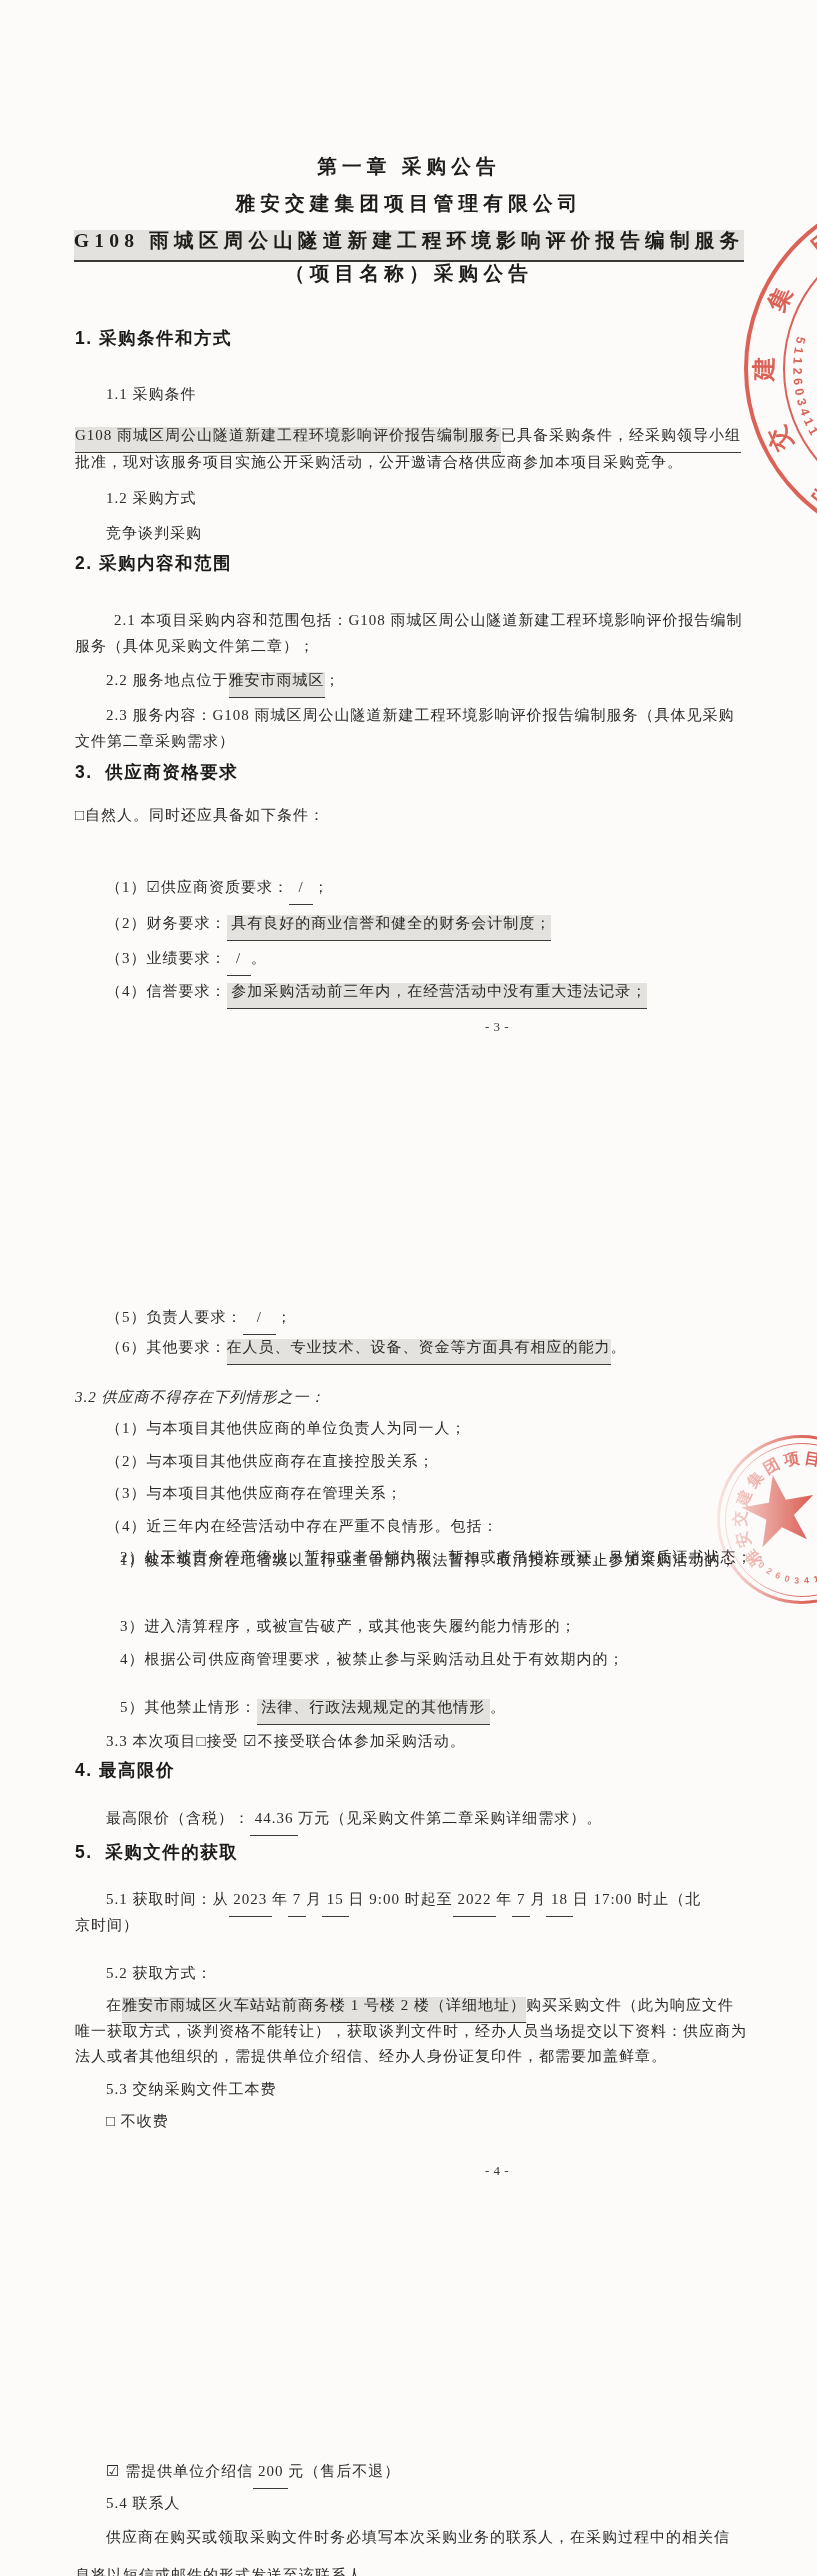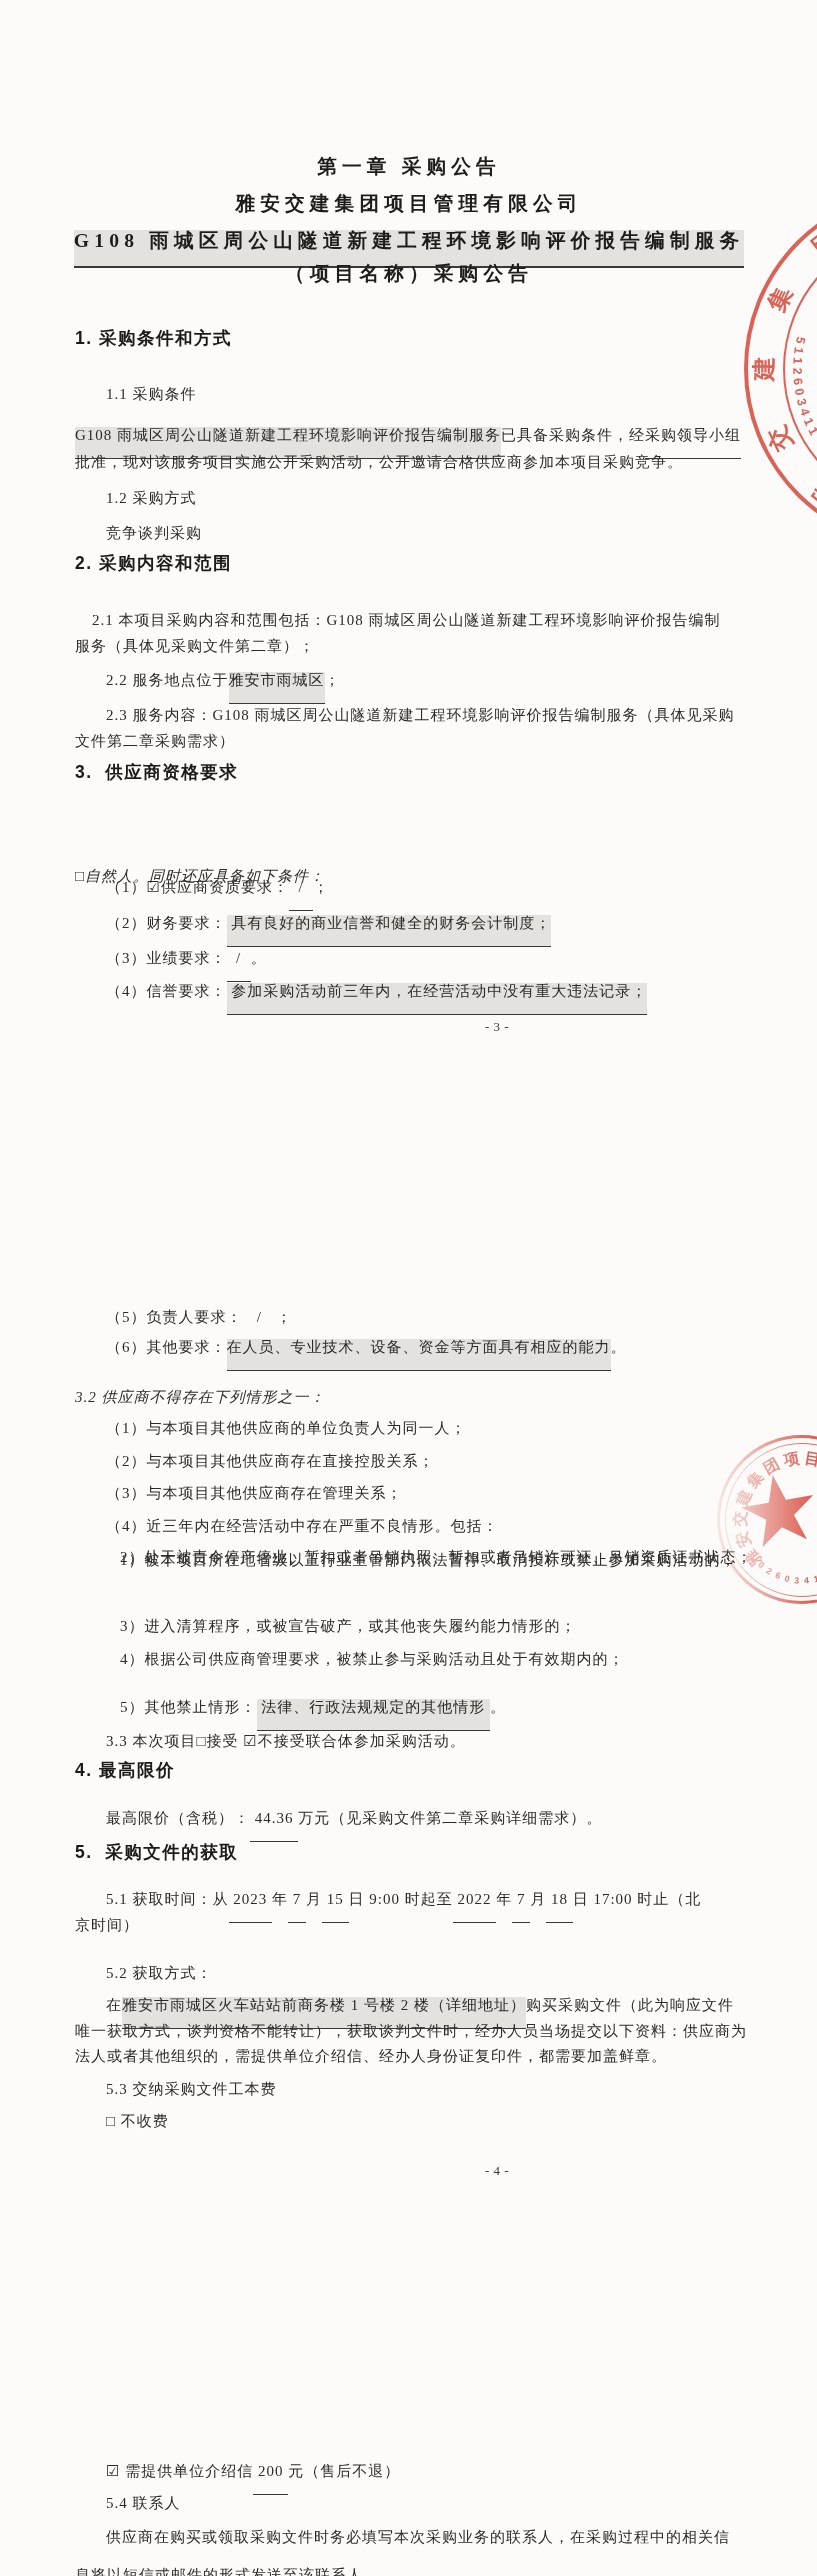--- a/index.html
+++ b/index.html
@@ -19,21 +19,21 @@
     white-space:pre;
   }
   .line.center{left:0;width:100%;text-align:center;}
   .line.title{font-size:19.6px;font-weight:bold;letter-spacing:5.2px;color:#1e1d1b;}
   .line.heading{
     font-family:"Liberation Sans","DejaVu Sans",sans-serif;
     font-size:17.5px;font-weight:bold;letter-spacing:1.5px;color:#1c1b1a;
   }
   .line.pagenum{font-size:13px;letter-spacing:0.5px;color:#3a3836;}
   .seg{position:relative;}
-  .seg.u{border-bottom:1.5px solid #3b3936;padding-bottom:15px;}
+  .seg.u{border-bottom:1.5px solid #3b3936;padding-bottom:9px;}
   .title .seg.u{border-bottom-width:2.1px;}
   .seg.hl{background:#e3e2de;}
   
   .stamp{
     position:absolute;
     color:#d9473b;
     mix-blend-mode:multiply;
     opacity:.85;
     pointer-events:none;
     font-family:"Liberation Sans","DejaVu Sans",sans-serif;
@@ -61,27 +61,27 @@
     <div class="line title center" style="top: 192px;"><span class="seg">雅安交建集团项目管理有限公司</span></div>
     <div class="line title center" style="top: 229px;"><span class="seg u hl">G108 雨城区周公山隧道新建工程环境影响评价报告编制服务</span></div>
     <div class="line title center" style="top: 262px;"><span class="seg">（项目名称）采购公告</span></div>
     <div class="line heading" style="top: 328px; left: 75px;"><span class="seg">1. 采购条件和方式</span></div>
     <div class="line body" style="top: 385px; left: 106px;"><span class="seg">1.1 采购条件</span></div>
     <div class="line body" style="top: 426px; left: 75px;"><span class="seg u hl">G108 雨城区周公山隧道新建工程环境影响评价报告编制服务</span><span class="seg">已具备采购条件，经</span><span class="seg u">采购领导小组</span></div>
     <div class="line body" style="top: 453px; left: 75px;"><span class="seg">批准，现对该服务项目实施公开采购活动，公开邀请合格供应商参加本项目采购竞争。</span></div>
     <div class="line body" style="top: 489px; left: 106px;"><span class="seg">1.2 采购方式</span></div>
     <div class="line body" style="top: 524px; left: 106px;"><span class="seg">竞争谈判采购</span></div>
     <div class="line heading" style="top: 553px; left: 75px;"><span class="seg">2. 采购内容和范围</span></div>
-    <div class="line body" style="top: 611px; left: 92px;"><span class="seg">2.1 本项目采购内容和范围包括：G108 雨城区周公山隧道新建工程环境影响评价报告编制</span></div>
+    <div class="line body" style="top: 611px; left: 114px;"><span class="seg">2.1 本项目采购内容和范围包括：G108 雨城区周公山隧道新建工程环境影响评价报告编制</span></div>
     <div class="line body" style="top: 637px; left: 75px;"><span class="seg">服务（具体见采购文件第二章）；</span></div>
     <div class="line body" style="top: 671px; left: 106px;"><span class="seg">2.2 服务地点位于</span><span class="seg u hl">雅安市雨城区</span><span class="seg">；</span></div>
     <div class="line body" style="top: 706px; left: 106px;"><span class="seg">2.3 服务内容：G108 雨城区周公山隧道新建工程环境影响评价报告编制服务（具体见采购</span></div>
     <div class="line body" style="top: 732px; left: 75px;"><span class="seg">文件第二章采购需求）</span></div>
     <div class="line heading" style="top: 762px; left: 75px;"><span class="seg">3.  供应商资格要求</span></div>
-    <div class="line body" style="top: 867px; left: 75px; font-style: italic;"><span class="seg">□</span><span class="seg">自然人。同时还应具备如下条件：</span></div>
+    <div class="line body" style="top: 806px; left: 75px;"><span class="seg">□</span><span class="seg">自然人。同时还应具备如下条件：</span></div>
     <div class="line body" style="top: 878px; left: 106px;"><span class="seg">（1）</span><span class="seg">☑</span><span class="seg">供应商资质要求：</span><span class="seg u">  /  </span><span class="seg">；</span></div>
     <div class="line body" style="top: 914px; left: 106px;"><span class="seg">（2）财务要求：</span><span class="seg u hl"> 具有良好的商业信誉和健全的财务会计制度；</span></div>
     <div class="line body" style="top: 949px; left: 106px;"><span class="seg">（3）业绩要求：</span><span class="seg u">  /  </span><span class="seg">。</span></div>
     <div class="line body" style="top: 982px; left: 106px;"><span class="seg">（4）信誉要求：</span><span class="seg u hl"> 参加采购活动前三年内，在经营活动中没有重大违法记录；</span></div>
     <div class="line pagenum" style="top: 1019px; left: 485px;"><span class="seg">- 3 -</span></div>
     <div class="line body" style="top: 1308px; left: 106px;"><span class="seg">（5）负责人要求：</span><span class="seg u">   /   </span><span class="seg">；</span></div>
     <div class="line body" style="top: 1338px; left: 106px;"><span class="seg">（6）其他要求：</span><span class="seg u hl">在人员、专业技术、设备、资金等方面具有相应的能力</span><span class="seg">。</span></div>
     <div class="line body" style="top: 1388px; left: 75px; font-style: italic;"><span class="seg">3.2 供应商不得存在下列情形之一：</span></div>
     <div class="line body" style="top: 1419px; left: 106px;"><span class="seg">（1）与本项目其他供应商的单位负责人为同一人；</span></div>
     <div class="line body" style="top: 1452px; left: 106px;"><span class="seg">（2）与本项目其他供应商存在直接控股关系；</span></div>

